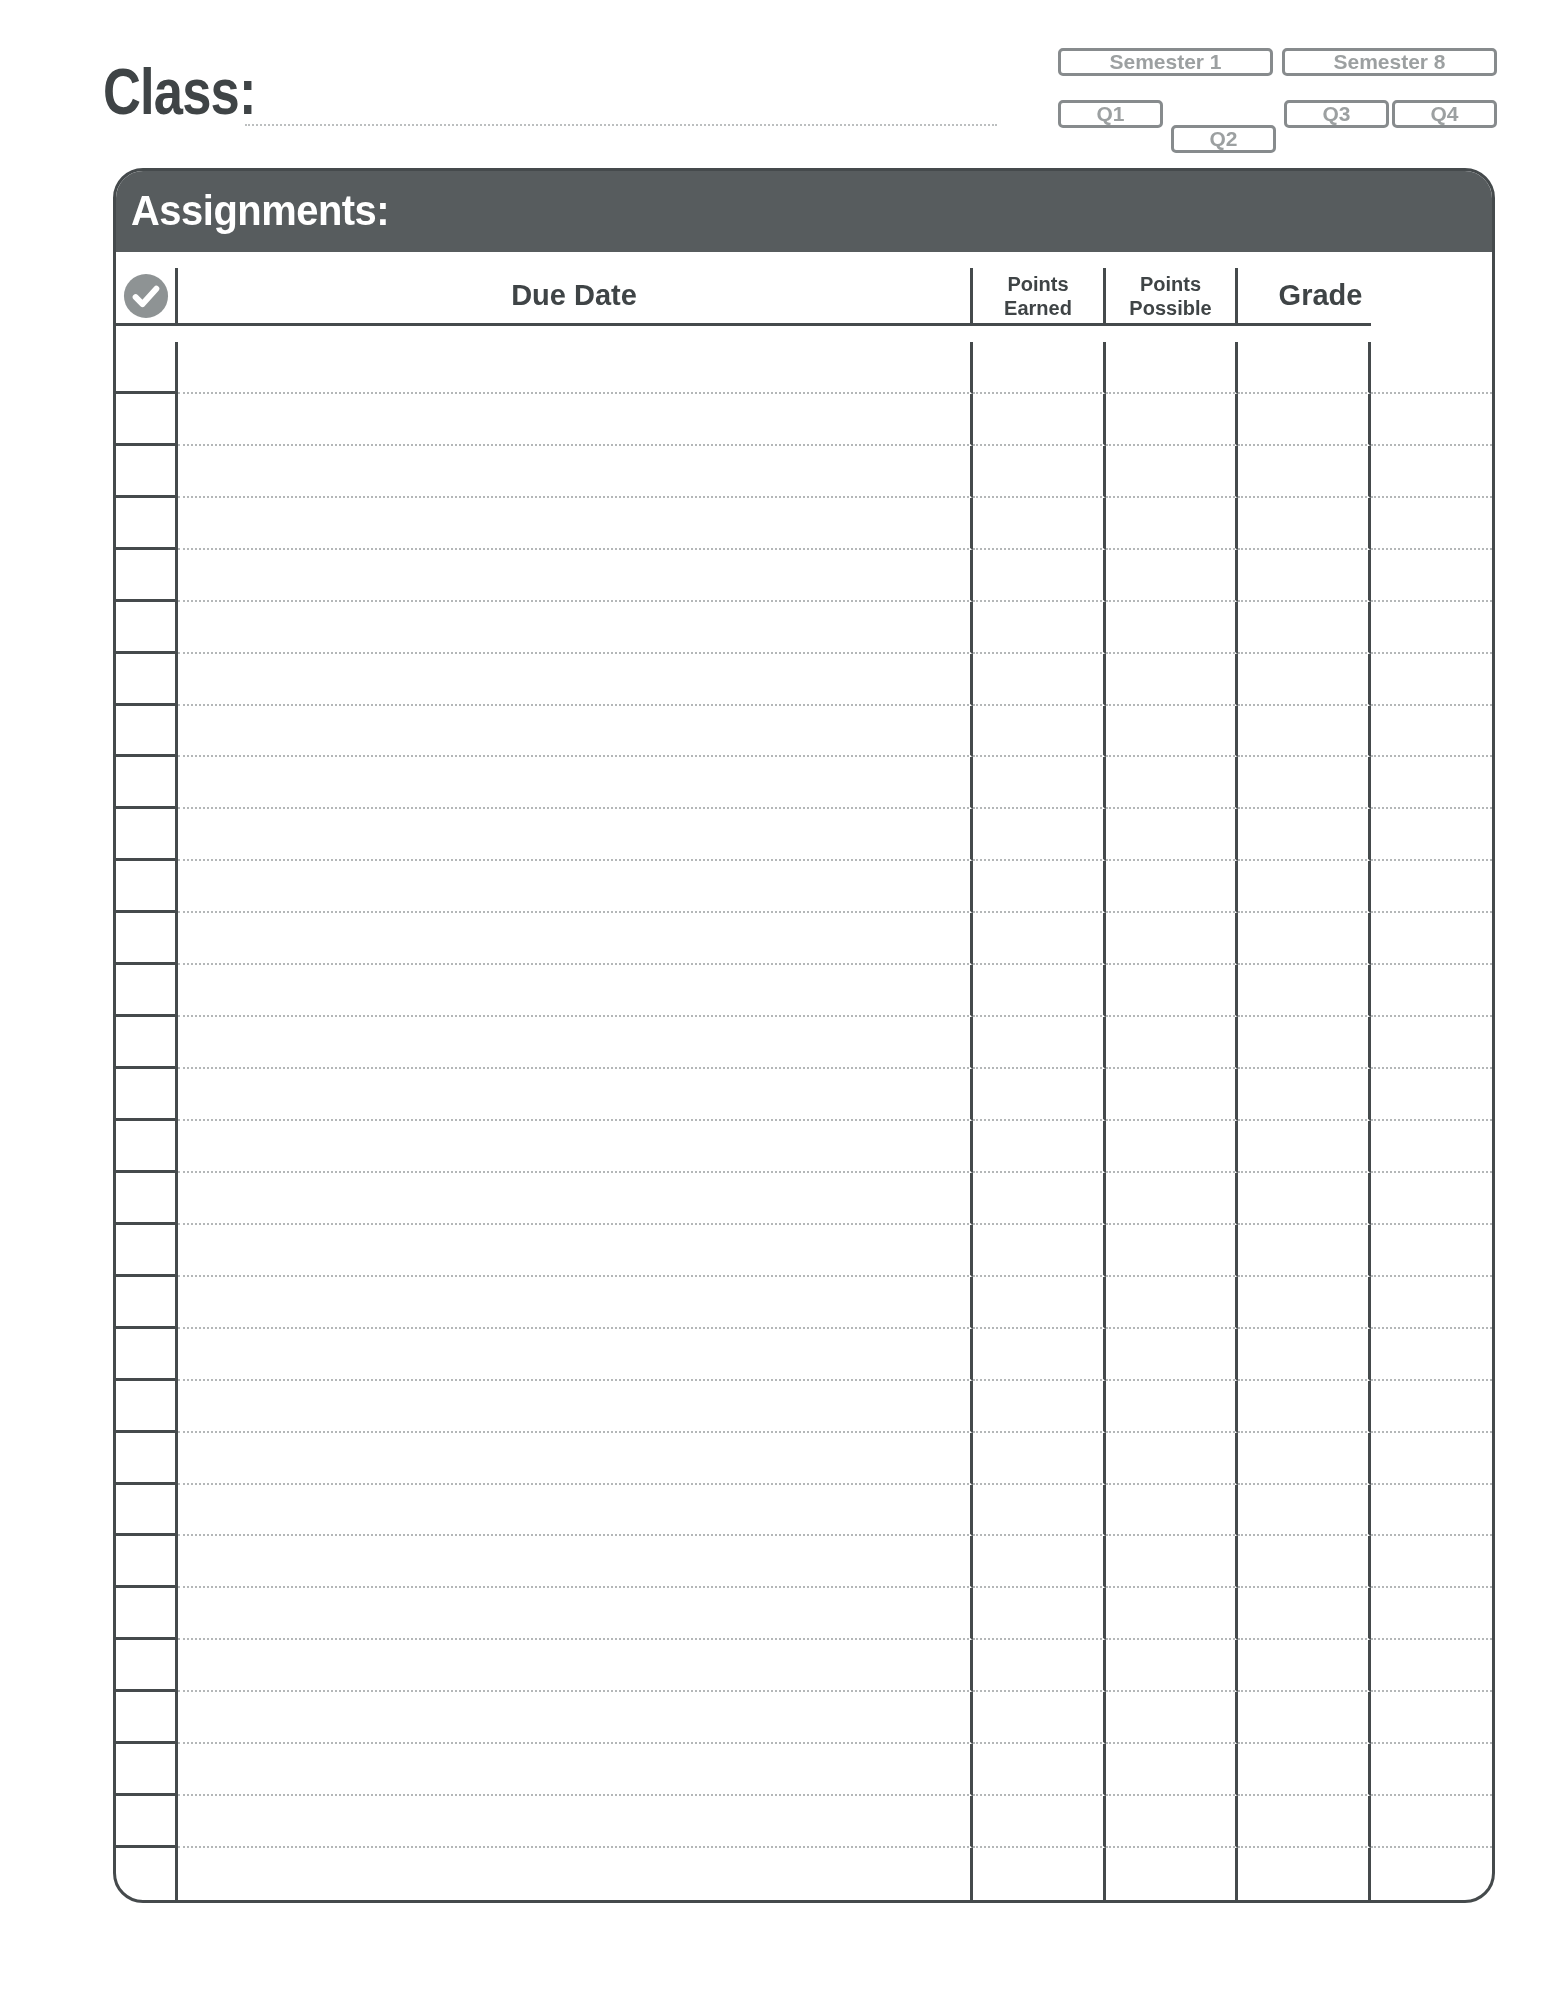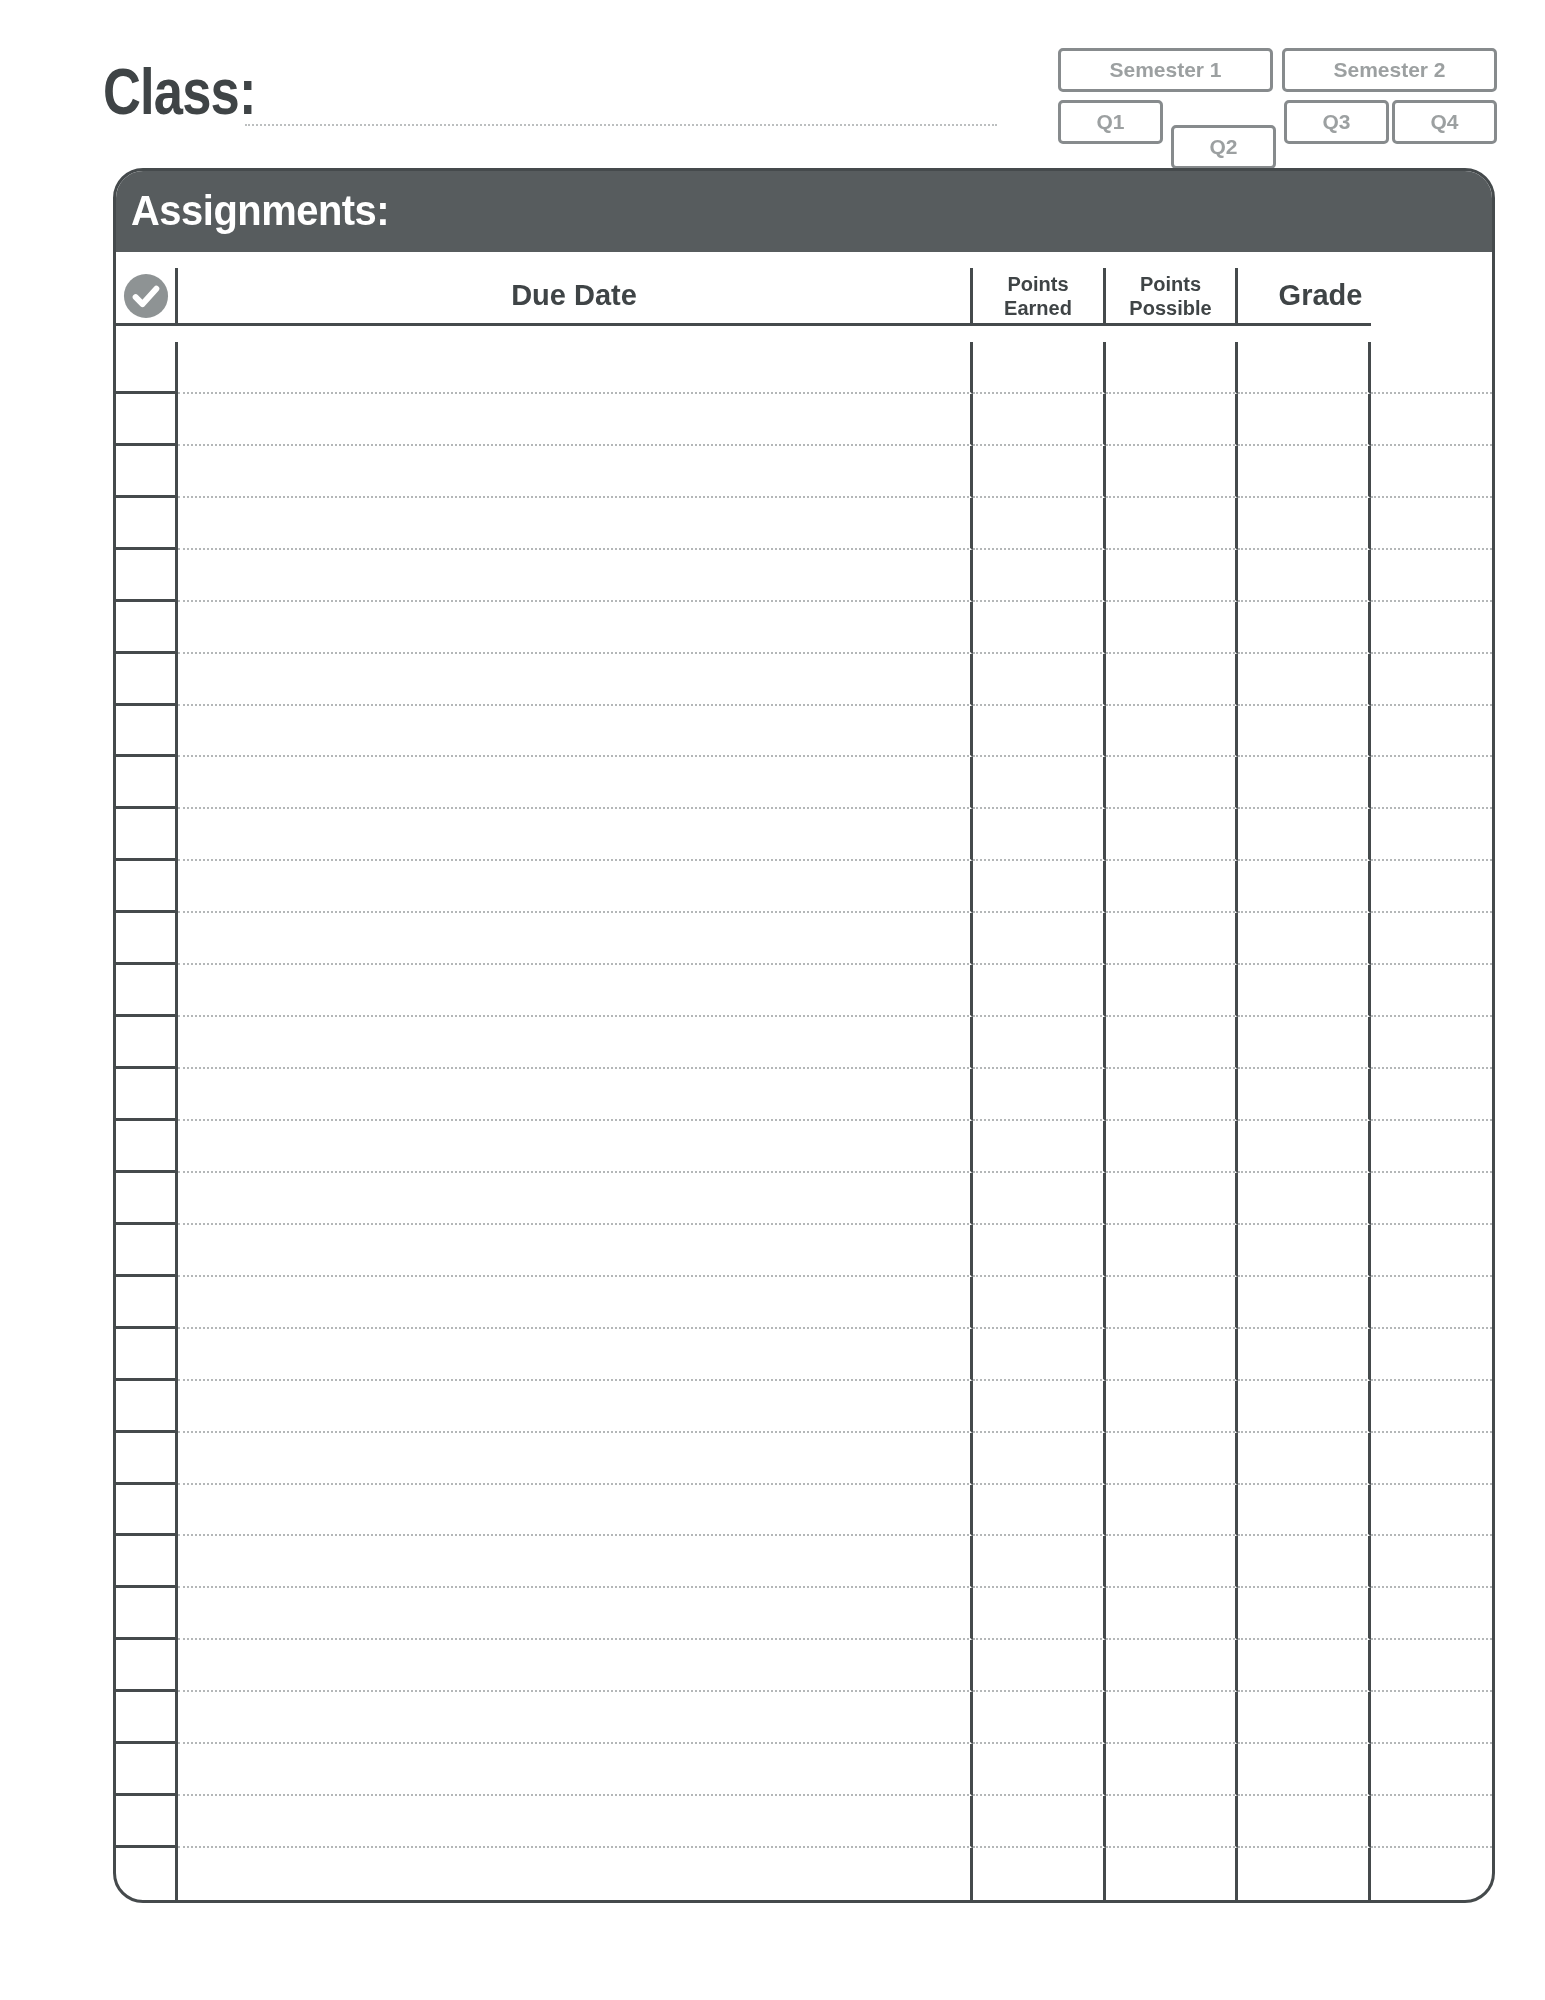--- a/index.html
+++ b/index.html
@@ -26,21 +26,21 @@
     font-size:64px;font-weight:700;color:var(--head-text);
     letter-spacing:-1px;
     transform:scaleX(0.82);transform-origin:left center;
     white-space:nowrap;
   }
   .class-line{
     position:absolute;left:245px;top:98px;width:752px;height:28px;
     border-bottom:2px dotted var(--class-line);
   }
   .pill{
-    position:absolute;height:44px;
+    position:absolute;height:28px;
     border:3px solid var(--button-border);
     border-radius:5px;background:#ffffff;
     color:var(--button-text);
     font-size:21px;font-weight:700;
     display:flex;align-items:center;justify-content:center;
     cursor:pointer;
   }
   .sem1{left:1058px;top:48px;width:215px;}
   .sem2{left:1282px;top:48px;width:215px;}
   .q1{left:1058px;top:100px;width:105px;}
@@ -91,21 +91,21 @@
 </head>
 <body>
 
 <div class="class-label">Class:</div>
 <div class="class-line"></div>
 
 <div class="pill sem1">
   <span>Semester 1</span>
 </div>
 <div class="pill sem2">
-  <span>Semester 2</span>
+  <span>Semester 8</span>
 </div>
 <div class="pill q1">
   <span>Q1</span>
 </div>
 <div class="pill q2">
   <span>Q2</span>
 </div>
 <div class="pill q3">
   <span>Q3</span>
 </div>

